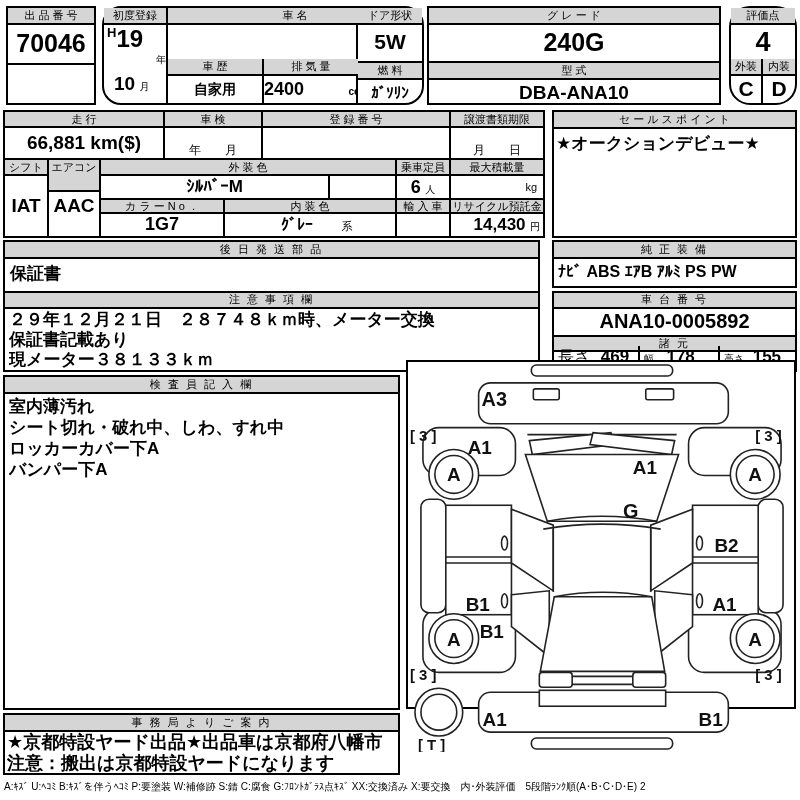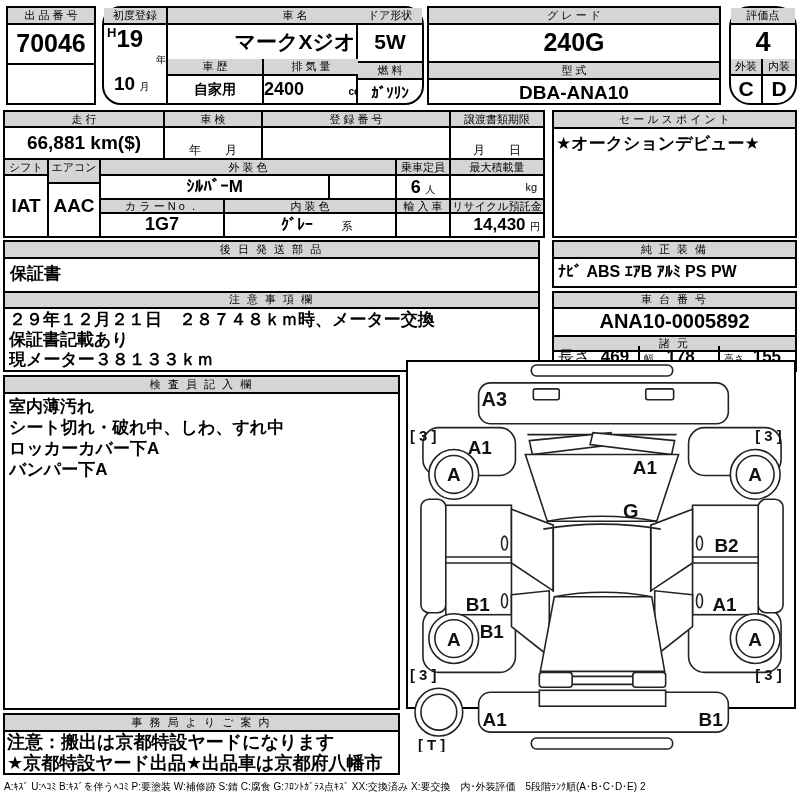--- a/index.html
+++ b/index.html
@@ -35,21 +35,20 @@
       <span style="font-size:10px;float:right;margin-top:28px;">年</span>
     </div>
     <div class="cell" style="height:28px;padding-left:10px;">
       <span class="b" style="font-size:19px;">10</span>
       <span style="font-size:10px;">月</span>
     </div>
   </div>
 
   <div class="abs brr" style="left:64px;top:0;width:190px;height:95px;">
     <div class="hdr brb" style="width:254px;">車  名</div>
-    <div class="cell ctr b brb" style="width:254px;font-size:21px;line-height:34px;height:36px;">マークXジオ</div>
     <div class="hdr brb brr abs" style="left:0;top:51px;width:96px;">車 歴</div>
     <div class="cell ctr b brr abs" style="left:0;top:68px;width:96px;height:27px;font-size:14px;line-height:26px;">自家用</div>
     <div class="hdr brb abs" style="left:96px;top:51px;width:94px;">排 気 量</div>
     <div class="cell ctr abs" style="left:96px;top:68px;width:94px;height:27px;line-height:26px;">
       <span class="b" style="font-size:18px;">2400</span>
       <span class="unit">cc</span>
     </div>
   </div>
 
   <div class="abs" style="left:254px;top:0;width:64px;height:95px;">
@@ -82,21 +81,21 @@
   <div class="abs hdr brb brr" style="left:160px;top:0;width:98px;height:16px;">車 検</div>
   <div class="abs hdr brb brr" style="left:258px;top:0;width:188px;height:16px;">登 録 番 号</div>
   <div class="abs hdr brb" style="left:446px;top:0;width:92px;height:16px;">譲渡書類期限</div>
 
   <div class="abs cell ctr b brb brr" style="left:0;top:16px;width:160px;height:32px;font-size:19px;line-height:30px;">66,881 km($)</div>
   <div class="abs cell ctr brb brr" style="left:160px;top:16px;width:98px;height:32px;font-size:12px;line-height:44px;">年　　月</div>
   <div class="abs cell brb brr" style="left:258px;top:16px;width:188px;height:32px;"></div>
   <div class="abs cell ctr brb" style="left:446px;top:16px;width:92px;height:32px;font-size:12px;line-height:44px;">月　　日</div>
 
   <div class="abs hdr brb brr" style="left:0;top:48px;width:44px;height:16px;">シフト</div>
-  <div class="abs hdr brb brr" style="left:44px;top:48px;width:52px;height:24px;">エアコン</div>
+  <div class="abs hdr brb brr" style="left:44px;top:48px;width:52px;height:32px;">エアコン</div>
   <div class="abs hdr brb brr" style="left:96px;top:48px;width:296px;height:16px;">外 装 色</div>
   <div class="abs hdr brb brr" style="left:392px;top:48px;width:54px;height:16px;">乗車定員</div>
   <div class="abs hdr brb" style="left:446px;top:48px;width:92px;height:16px;">最大積載量</div>
 
   <div class="abs cell ctr b brr" style="left:0;top:64px;width:44px;height:60px;font-size:19px;line-height:60px;">IAT</div>
   <div class="abs cell ctr b brr" style="left:44px;top:64px;width:52px;height:60px;font-size:19px;line-height:60px;">AAC</div>
 
   <div class="abs cell ctr b brb brr" style="left:96px;top:64px;width:229px;height:24px;font-size:17px;line-height:22px;">ｼﾙﾊﾞｰM</div>
   <div class="abs cell brb brr" style="left:325px;top:64px;width:67px;height:24px;"></div>
   <div class="abs cell ctr brb brr" style="left:392px;top:64px;width:54px;height:24px;line-height:22px;">
@@ -172,22 +171,22 @@
     <div class="cell">室内薄汚れ</div>
     <div class="cell">シート切れ・破れ中、しわ、すれ中</div>
     <div class="cell">ロッカーカバー下A</div>
     <div class="cell">バンパー下A</div>
   </div>
 </div>
 
 <div class="abs box" style="left:3px;top:713px;width:397px;height:62px;">
   <div class="hdr brb" style="height:15px;line-height:14px;letter-spacing:2px;">事 務 局 よ り ご 案 内</div>
   <div style="padding:0 2px;font-weight:bold;font-size:18px;line-height:21px;">
+    <div class="cell">★京都特設ヤード出品★出品車は京都府八幡市</div>
     <div class="cell">注意：搬出は京都特設ヤードになります</div>
-    <div class="cell">★京都特設ヤード出品★出品車は京都府八幡市</div>
   </div>
 </div>
 
 <div class="abs box" style="left:406px;top:360px;width:390px;height:349px;">
   <svg width="386" height="390" viewBox="0 0 388 392">
     <g fill="#fff" stroke="#222" stroke-width="1.6">
 
       <rect x="124" y="3" width="142" height="11" rx="5"></rect>
 
       <rect x="15" y="66" width="93" height="48" rx="16"></rect>

